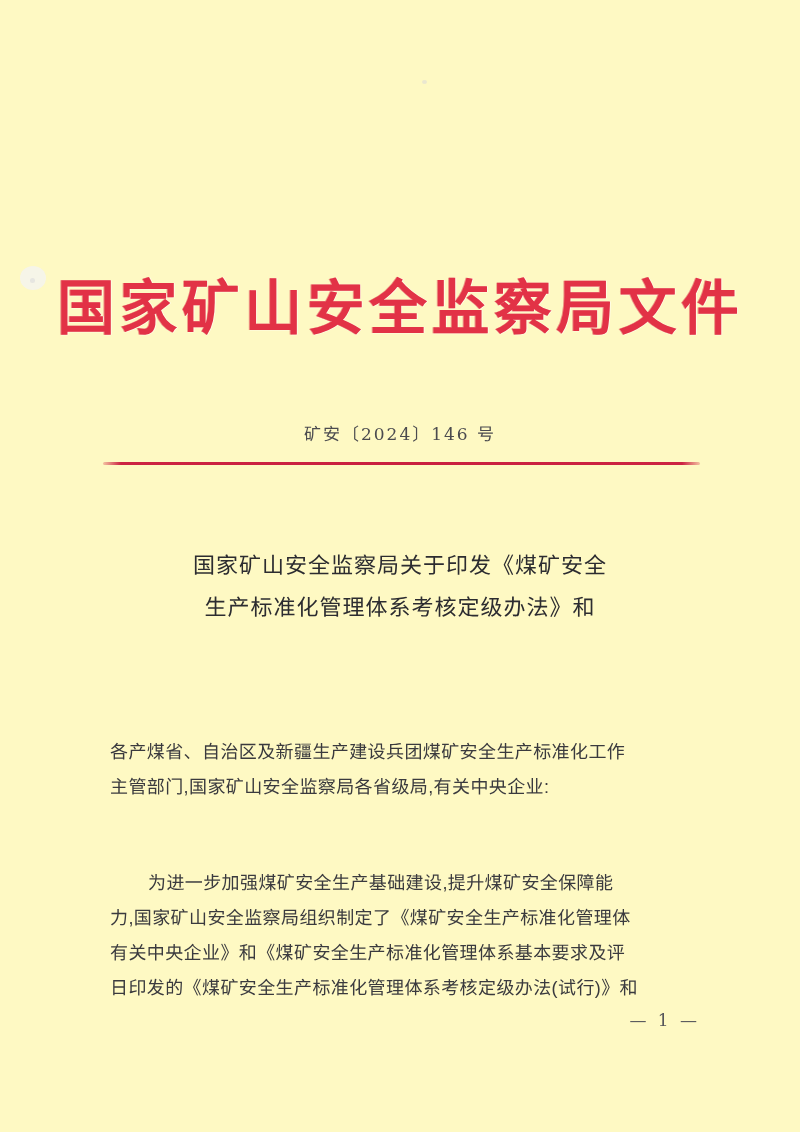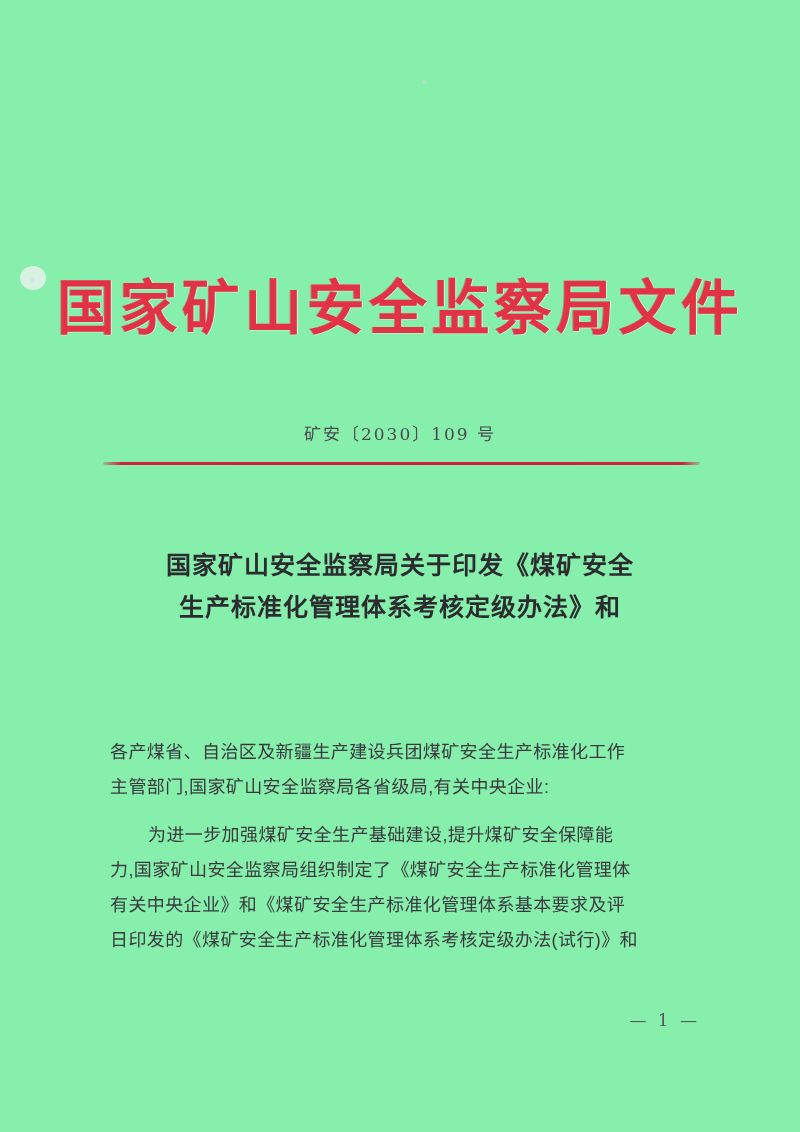--- a/index.html
+++ b/index.html
@@ -11,21 +11,21 @@
 
   body {
     font-family: "DejaVu Serif", "Liberation Serif", serif;
   }
 
   .page {
     position: relative;
     width: 800px;
     height: 1132px;
     margin: 0 auto;
-    background: #86efac;
+    background: #fef9c3;
     overflow: hidden;
   }
 
   
   .speck {
     position: absolute;
     border-radius: 50%;
     background: #d8d8da;
     opacity: 0.55;
     pointer-events: none;
@@ -94,23 +94,23 @@
   .subject {
     position: absolute;
     left: 100px;
     right: 100px;
     top: 545px;
     text-align: center;
   }
 
   .subject-line {
     font-family: "DejaVu Serif", "Liberation Serif", serif;
-    font-size: 25px;
+    font-size: 22px;
     line-height: 42px;
-    font-weight: 700;
+    font-weight: 400;
     letter-spacing: 1px;
     color: #2c2c30;
     white-space: nowrap;
   }
 
   
   .body-block {
     position: absolute;
     left: 110px;
     top: 735px;
@@ -121,20 +121,21 @@
     font-family: Liberation Sans, sans-serif;
     font-size: 18px;
     line-height: 35px;
     letter-spacing: 0.4px;
     color: #3a3a3e;
     white-space: nowrap;
   }
 
   .body-line.indent {
     text-indent: 38px;
+    margin-top: 48px;
   }
 
   .body-gap {
     height: 13px;
   }
 
   
   .page-footer {
     position: absolute;
     left: 0;
@@ -153,21 +154,21 @@
 <div class="page">
 
   <span class="speck speck-halo-l"></span>
   <span class="speck speck-left"></span>
   <span class="speck speck-top"></span>
 
   <div class="masthead">
     <div class="masthead-title">国家矿山安全监察局文件</div>
   </div>
 
-  <div class="doc-number">矿安〔2030〕109 号</div>
+  <div class="doc-number">矿安〔2024〕146 号</div>
 
   <div class="red-rule"></div>
 
   <div class="subject">
     <div class="subject-line">国家矿山安全监察局关于印发《煤矿安全</div>
     <div class="subject-line">生产标准化管理体系考核定级办法》和</div>
   </div>
 
   <div class="body-block">
     <div class="body-line">各产煤省、自治区及新疆生产建设兵团煤矿安全生产标准化工作</div>

